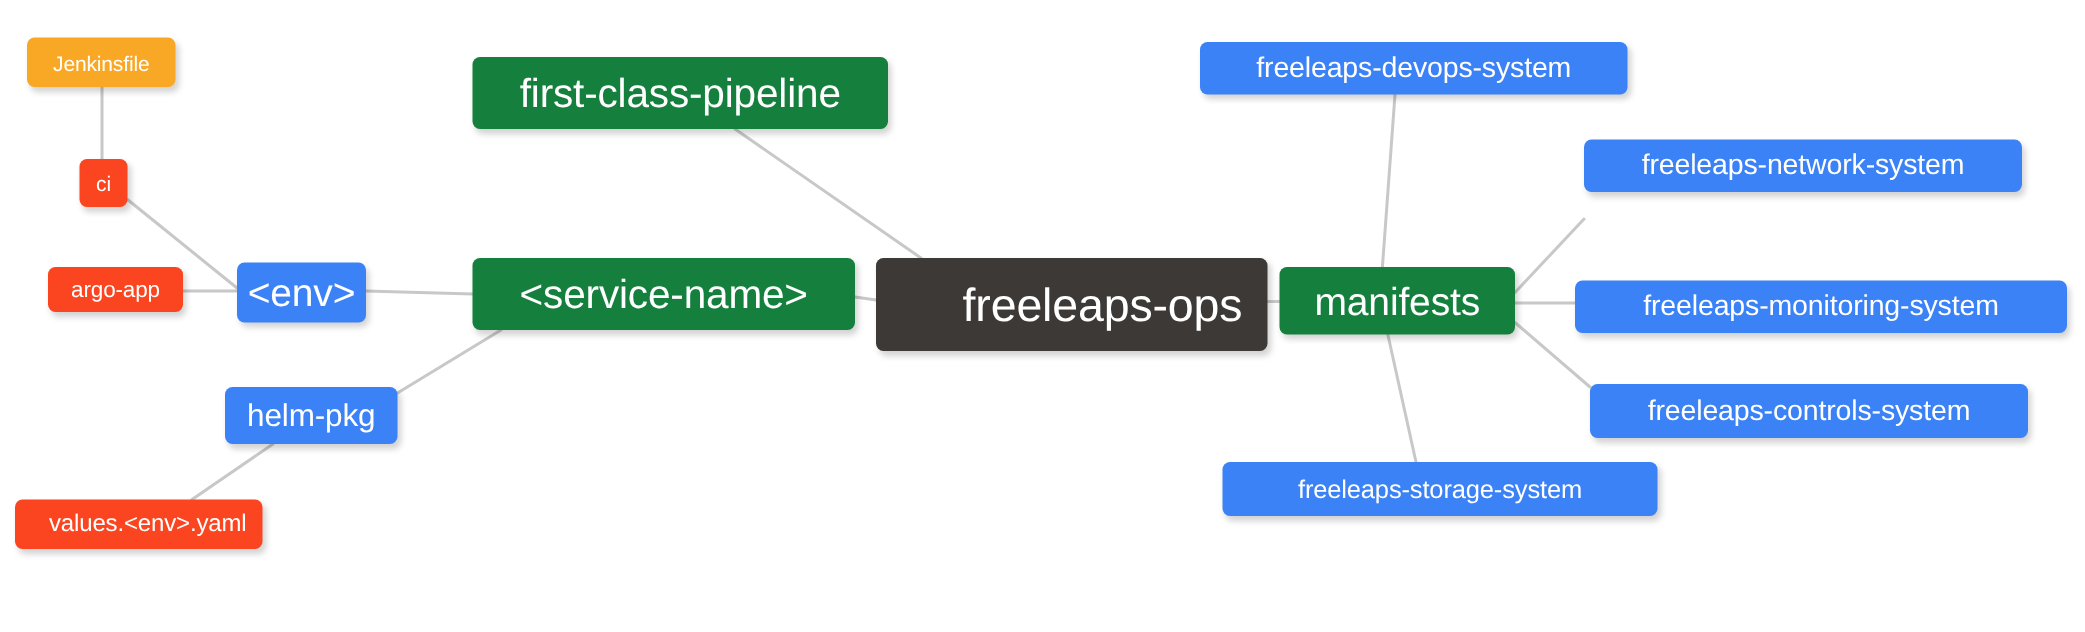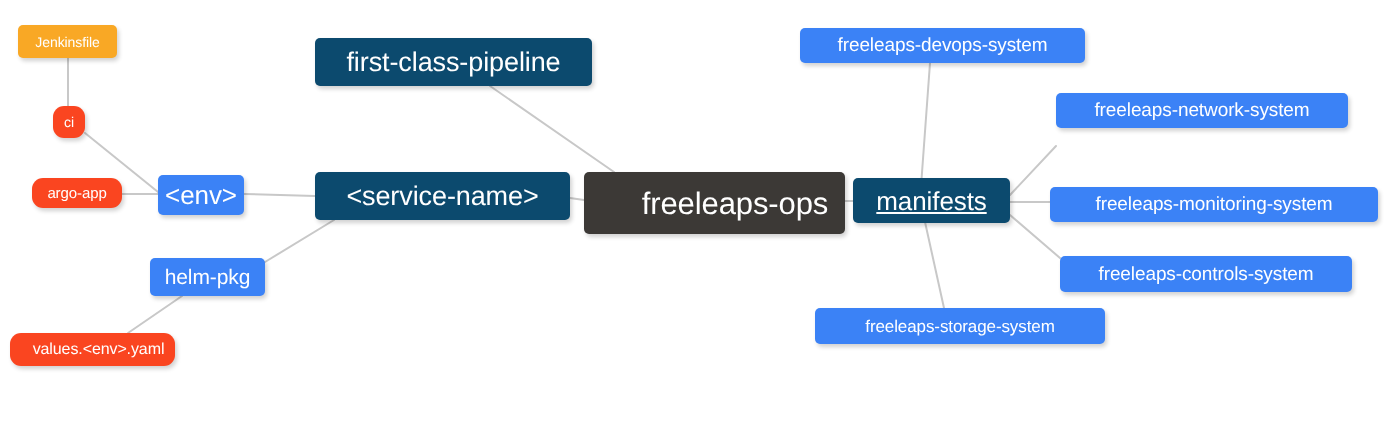--- a/index.html
+++ b/index.html
@@ -34,23 +34,23 @@
     box-sizing: border-box;
     color: #ffffff;
     border-radius: 5px;
     white-space: nowrap;
     line-height: 1;
     letter-spacing: -0.1px;
     box-shadow: 2px 3px 4px rgba(0,0,0,0.18);
     text-rendering: geometricPrecision;
   }
   .n-orange { background: #f9a825; }
-  .n-red    { background: #fa4520; border-radius: 11px; }
+  .n-red    { background: #fa4520; }
   .n-green  { background: #3b82f6; }
-  .n-blue   { background: #0c4a6e; }
+  .n-blue   { background: #15803d; }
   .n-dark   { background: #3c3936; padding-left: 41px; }
 </style>
 </head>
 <body>
 
 <div id="canvas">
   <svg id="edges" viewBox="0 0 1390 421" width="1390" height="421" xmlns="http://www.w3.org/2000/svg">
       <line x1="68" y1="58" x2="68" y2="106" stroke="#c8c8c8" stroke-width="2" stroke-linecap="round"></line>
       <line x1="85" y1="133" x2="158" y2="192" stroke="#c8c8c8" stroke-width="2" stroke-linecap="round"></line>
       <line x1="122" y1="194" x2="158" y2="194" stroke="#c8c8c8" stroke-width="2" stroke-linecap="round"></line>
@@ -87,21 +87,21 @@
       </div>
       <div class="node n-blue" style="left: 315px; top: 38px; width: 277px; height: 48px; font-size: 27px;">
         <span>first-class-pipeline</span>
       </div>
       <div class="node n-blue" style="left: 315px; top: 172px; width: 255px; height: 48px; font-size: 27px;">
         <span>&lt;service-name&gt;</span>
       </div>
       <div class="node n-dark" style="left: 584px; top: 172px; width: 261px; height: 62px; font-size: 31px;">
         <span>freeleaps-ops</span>
       </div>
-      <div class="node n-blue" style="left: 853px; top: 178px; width: 157px; height: 45px; font-size: 26px; text-decoration: underline;">
+      <div class="node n-blue" style="left: 853px; top: 178px; width: 157px; height: 45px; font-size: 26px;">
         <span>manifests</span>
       </div>
       <div class="node n-green" style="left: 800px; top: 28px; width: 285px; height: 35px; font-size: 19px;">
         <span>freeleaps-devops-system</span>
       </div>
       <div class="node n-green" style="left: 1056px; top: 93px; width: 292px; height: 35px; font-size: 19px;">
         <span>freeleaps-network-system</span>
       </div>
       <div class="node n-green" style="left: 1050px; top: 187px; width: 328px; height: 35px; font-size: 19px;">
         <span>freeleaps-monitoring-system</span>

